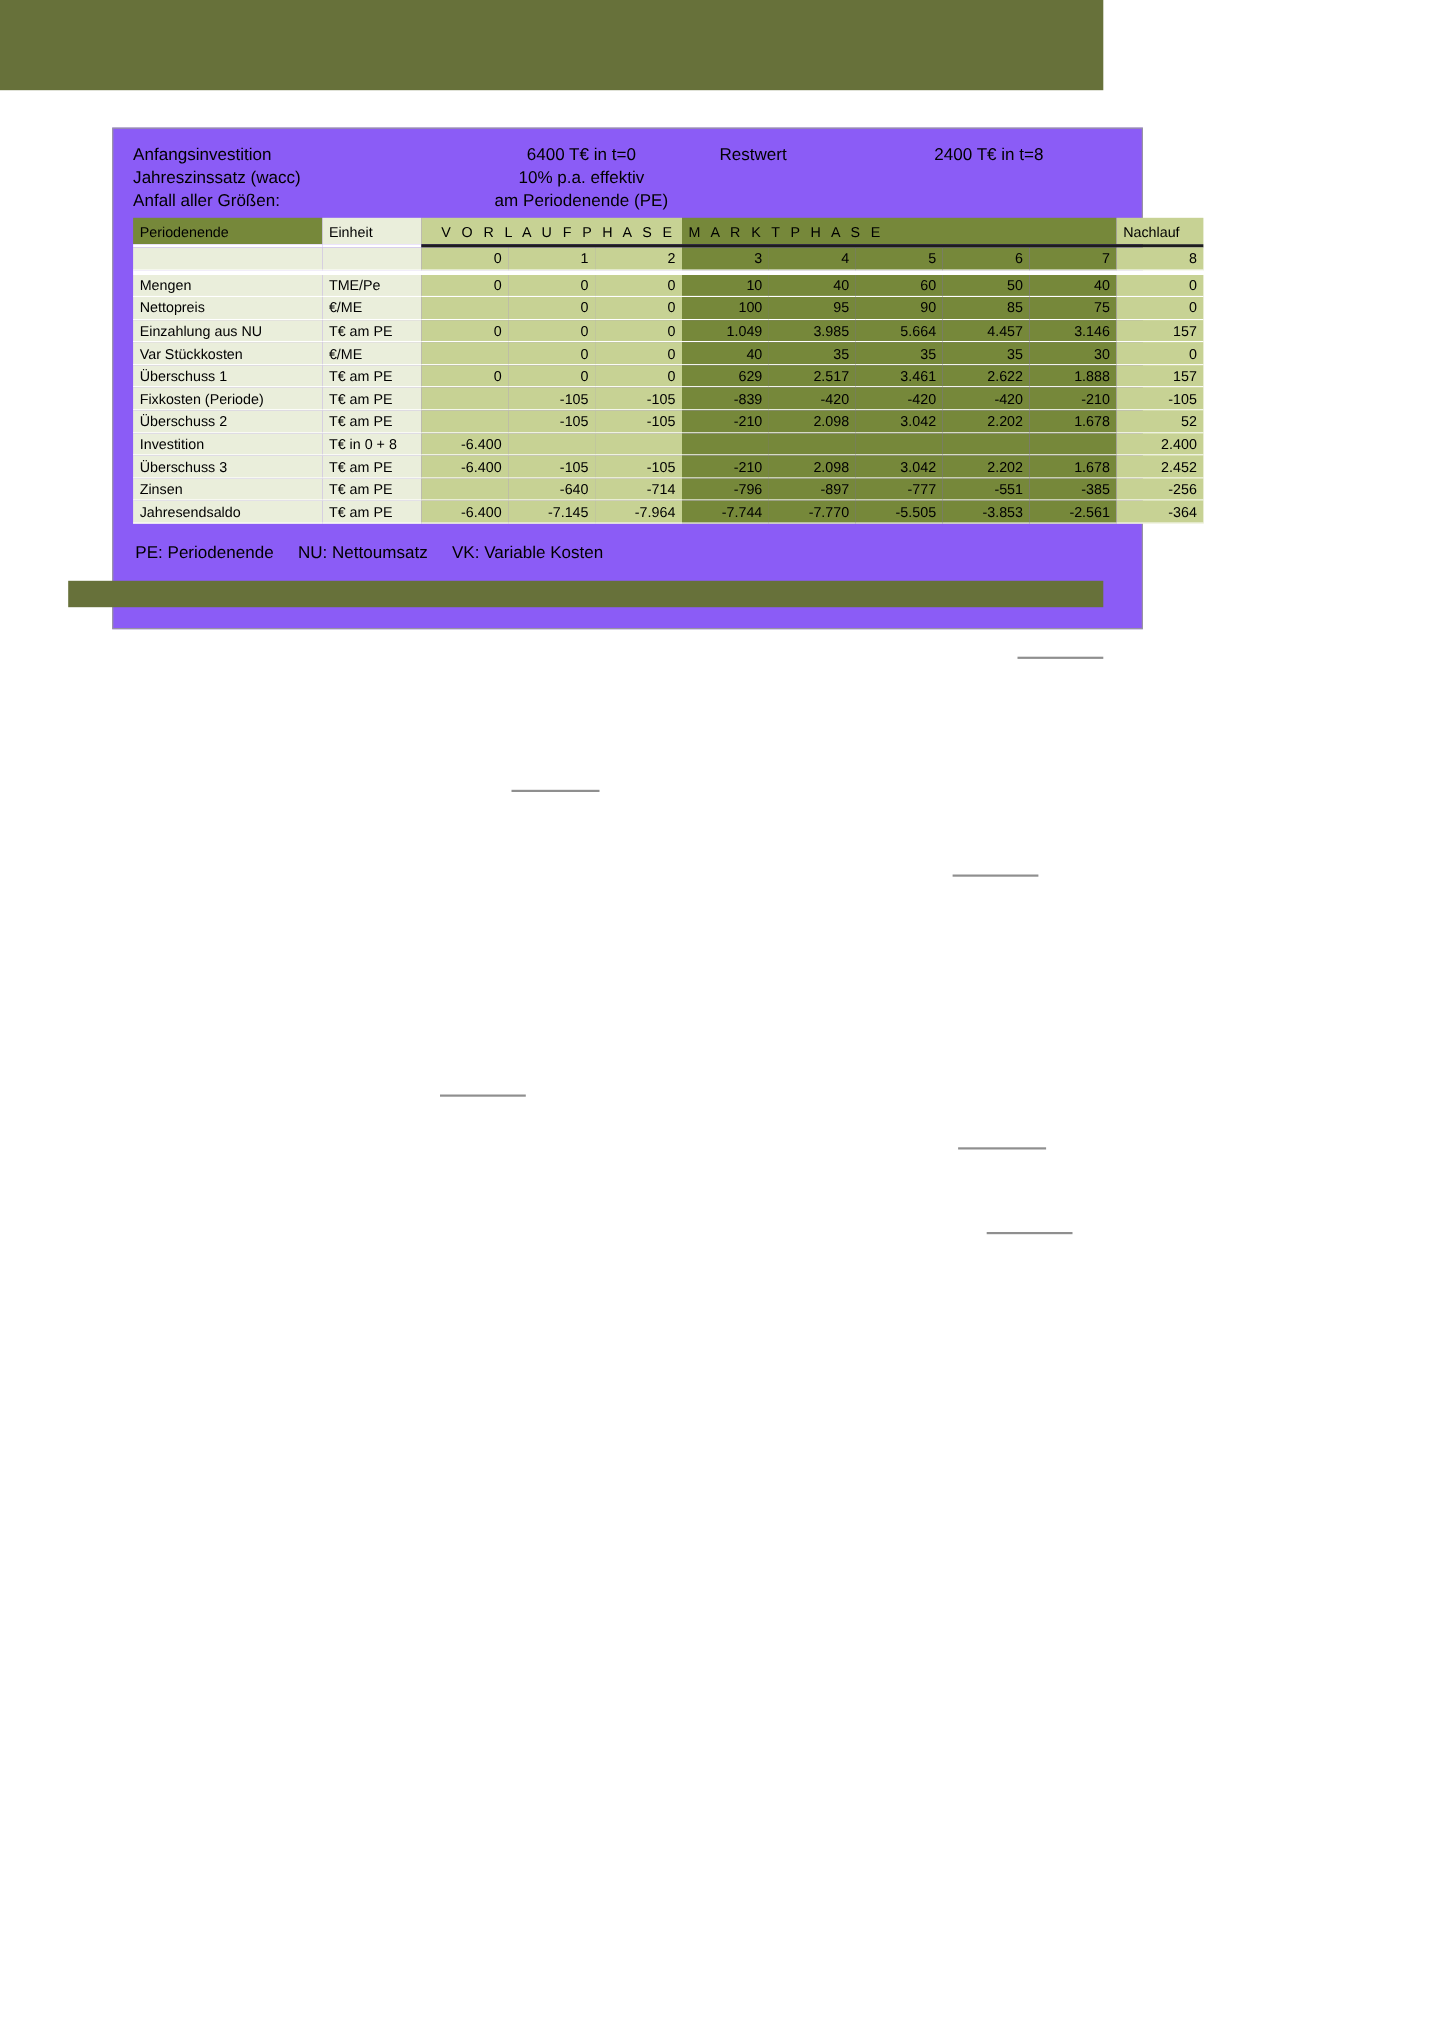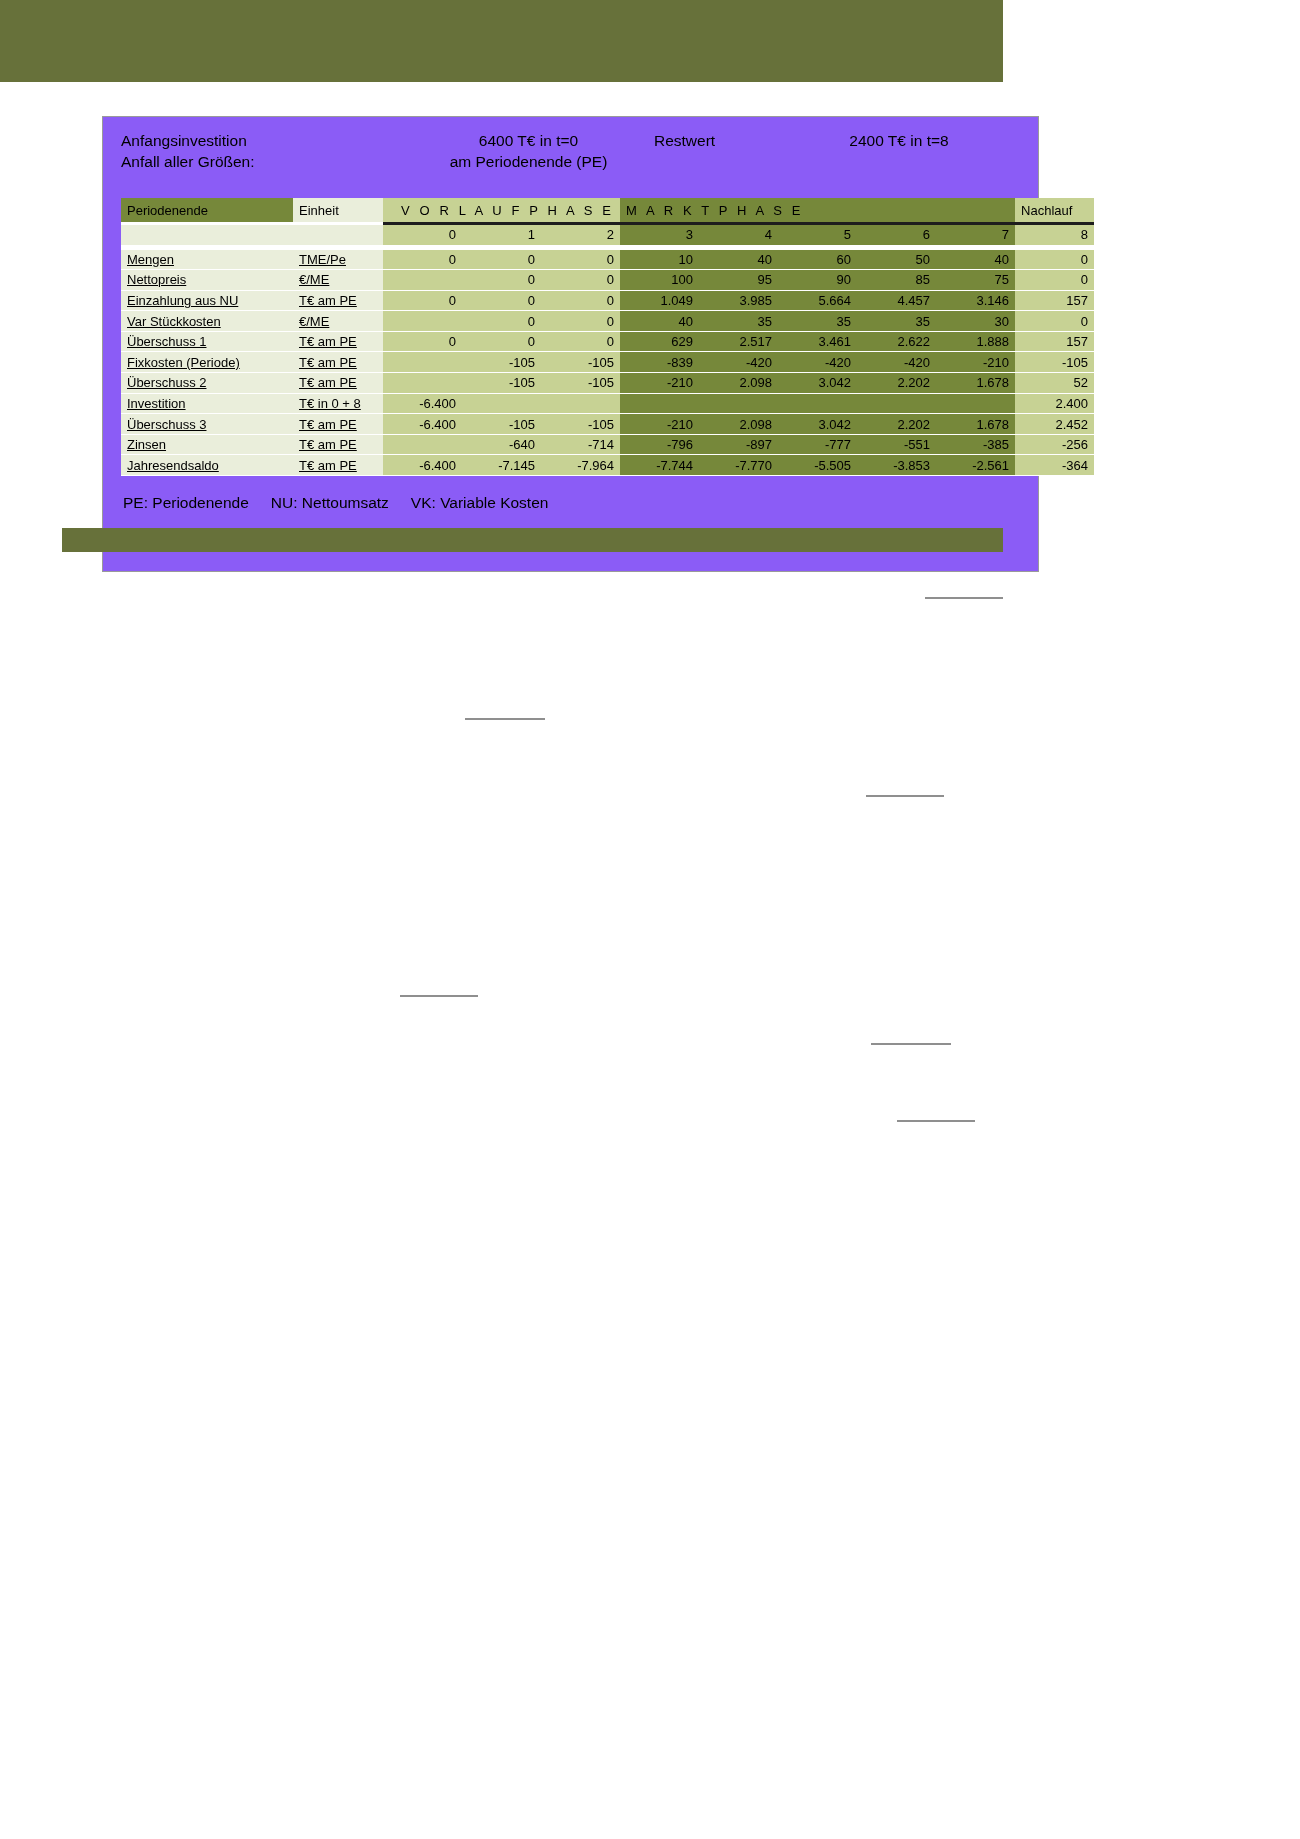--- a/index.html
+++ b/index.html
@@ -100,21 +100,21 @@
     vertical-align: middle;
   }
 
   
   col.c-label { width: 172px; }
   col.c-unit  { width: 90px;  }
   col.c-num   { width: 79px;  }
   col.c-last  { width: 79px;  }
 
   
-  .tint-label   { background: #eaeedb; text-decoration: underline; }   
+  .tint-label   { background: #eaeedb; }   
   .tint-pre     { background: #c7d294; }   
   .tint-market  { background: #76883a; }   
 
   td.num, th.num { text-align: right; }
   td.lbl { text-align: left; }
 
   
   tr.head th {
     height: 24px;
     border-bottom: none;
@@ -190,20 +190,26 @@
 <div class="top-band"></div>
 
 <div class="card">
 
   <div class="meta">
     <div class="meta-row">
       <span class="meta-label">Anfangsinvestition</span>
       <span class="meta-value">6400 T€ in t=0</span>
       <span class="meta-label2">Restwert</span>
       <span class="meta-value2">2400 T€ in t=8</span>
+    </div>
+    <div class="meta-row">
+      <span class="meta-label">Jahreszinssatz (wacc)</span>
+      <span class="meta-value">10% p.a. effektiv</span>
+      <span class="meta-label2"></span>
+      <span class="meta-value2"></span>
     </div>
     <div class="meta-row">
       <span class="meta-label">Anfall aller Größen:</span>
       <span class="meta-value">am Periodenende (PE)</span>
       <span class="meta-label2"></span>
       <span class="meta-value2"></span>
     </div>
   </div>
 
   <table class="fin">

